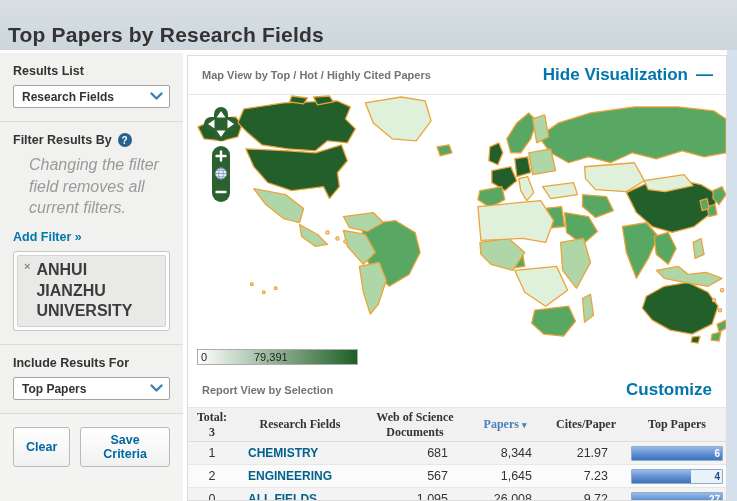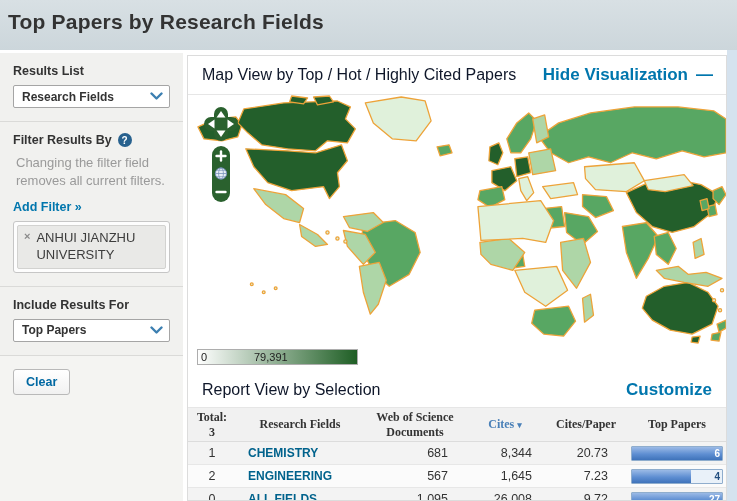--- a/index.html
+++ b/index.html
@@ -3,21 +3,21 @@
 <meta charset="utf-8">
 <style>
   * { box-sizing: border-box; margin: 0; padding: 0; }
   html, body { width: 737px; height: 501px; overflow: hidden; }
   body { font-family: "Liberation Sans", sans-serif; background: #fff; position: relative; }
 
   
   .page-header {
     height: 50px;
     background: linear-gradient(180deg, #d8e0e4 0%, #ccd6db 100%);
-    padding: 10px 0 0 8px;
+    padding: 23px 0 0 8px;
   }
   .page-header h1 { font-size: 21px; font-weight: bold; color: #333; letter-spacing: 0.2px; }
 
   
   .content { position: absolute; top: 50px; left: 0; right: 0; bottom: 0; display: flex; background: #fff; }
   .edge-strip { position: absolute; top: 50px; right: 0; bottom: 0; width: 10px; background: #d5e2ee; }
 
   
   .sidebar { width: 183px; margin-top: 3px; background: #f4f4f2; display: flex; flex-direction: column; flex: none; }
   .side-sec { background: #f1f1ef; border-bottom: 1px solid #dadad8; padding: 11px 13px 13px 13px; }
@@ -26,37 +26,37 @@
     height: 23px; background: #fff; border: 1px solid #a5a5a5; border-radius: 2px;
     display: flex; align-items: center; justify-content: space-between;
     padding: 0 6px 0 8px; cursor: pointer;
   }
   .select .sel-text { font-size: 12px; font-weight: bold; color: #333; }
   .help-badge {
     width: 14px; height: 14px; border-radius: 50%; background: #27618e; color: #fff;
     font-size: 10px; font-weight: bold; display: inline-flex; align-items: center; justify-content: center;
     cursor: pointer;
   }
-  .filter-note { font-size: 13px; color: #9a9a9a; line-height: 1.35; margin: 2px 0 8px 3px; }
+  .filter-note { font-size: 16px; font-style: italic; color: #9a9a9a; line-height: 1.35; margin: 2px 0 8px 16px; }
   .add-filter { font-size: 12.5px; font-weight: bold; color: #0076ad; text-decoration: none; display: inline-block; margin-bottom: 7px; cursor: pointer; }
   .chip-box { background: #fdfdfd; border: 1px solid #c6c6c6; border-radius: 3px; padding: 3px; }
   .chip { background: #e9e9e7; border: 1px solid #d2d2d0; border-radius: 2px; padding: 4px 6px; display: flex; gap: 6px; }
   .chip .x { color: #8a8a8a; font-weight: bold; font-size: 11px; line-height: 1.1; cursor: pointer; }
-  .chip .chip-text { font-size: 13px; font-weight: normal; color: #3c3c3c; line-height: 1.3; }
+  .chip .chip-text { font-size: 16px; font-weight: bold; color: #3c3c3c; line-height: 1.3; }
   .side-actions { padding: 13px; display: flex; gap: 10px; }
   .btn {
     background: linear-gradient(180deg, #ffffff 0%, #f1f1f1 100%);
     border: 1px solid #b9b9b9; border-radius: 3px; padding: 5px 12px;
     font-family: "Liberation Sans", sans-serif; font-size: 12.5px; font-weight: bold; color: #0068a2; cursor: pointer;
   }
 
   
   .main { flex: 1; margin: 5px 10px 0 4px; border: 1px solid #dcdcdc; background: #fff; display: flex; flex-direction: column; overflow: hidden; }
   .panel-head { display: flex; justify-content: space-between; align-items: center; padding: 9px 14px; border-bottom: 1px solid #e6e6e6; }
-  .panel-title { font-size: 16px; font-weight: normal; color: #0f172a; }
+  .panel-title { font-size: 11px; font-weight: bold; color: #737373; }
   .head-link { font-size: 17px; font-weight: bold; color: #0076ad; text-decoration: none; cursor: pointer; display: flex; align-items: center; gap: 8px; }
   .minus-glyph { font-weight: bold; letter-spacing: -1px; }
 
   
   .map-canvas { position: relative; height: 278px; background: #fff; flex: none; }
   .map-canvas svg.world { display: block; width: 100%; height: 250px; cursor: pointer; }
   .pan-control { position: absolute; left: 14px; top: 10px; }
   .zoom-pill { position: absolute; left: 23px; top: 50px; }
   .legend { position: absolute; left: 9px; bottom: 8px; }
 
@@ -130,20 +130,21 @@
       <div class="select">
         <span class="sel-text">Top Papers</span>
         <svg width="13" height="9" viewBox="0 0 13 9">
           <path d="M1.5,1.5 L6.5,6.5 L11.5,1.5" fill="none" stroke="#3c7fb1" stroke-width="2.4" stroke-linecap="round" stroke-linejoin="round"></path>
         </svg>
       </div>
     </div>
 
     <div class="side-actions">
       <button class="btn">Clear</button>
+      <button class="btn">Save Criteria</button>
     </div>
   </div>
 
   <div class="main">
 
     <div class="panel-head">
       <span class="panel-title">Map View by Top / Hot / Highly Cited Papers</span>
       <a class="head-link">
         <span>Hide Visualization</span>
         <span class="minus-glyph">—</span>
@@ -272,33 +273,33 @@
 
     <div class="rtable">
       <div class="thead">
         <div class="th noclick c-rank">
           <div>Total:</div>
           <div>3</div>
         </div>
         <div class="th c-field">Research Fields</div>
         <div class="th c-docs">Web of Science Documents</div>
         <div class="th c-cites">
-          <span>Cites</span>
+          <span>Papers</span>
           <span class="sort-glyph">▾</span>
         </div>
         <div class="th c-cpp">Cites/Paper</div>
         <div class="th c-top">Top Papers</div>
       </div>
 
       <div class="trow">
         <div class="c-rank cell-rank">1</div>
         <div class="c-field cell-field"><a class="field-link">CHEMISTRY</a></div>
         <div class="c-docs num cell-docs">681</div>
         <div class="c-cites num cell-cites">8,344</div>
-        <div class="c-cpp num cell-cpp">20.73</div>
+        <div class="c-cpp num cell-cpp">21.97</div>
         <div class="c-top cell-top">
           <div class="bar" data-full="true">
             <div class="bar-fill" style="width: 100%;"></div>
             <span class="bar-num">6</span>
           </div>
         </div>
       </div>
 
       <div class="trow">
         <div class="c-rank cell-rank">2</div>

